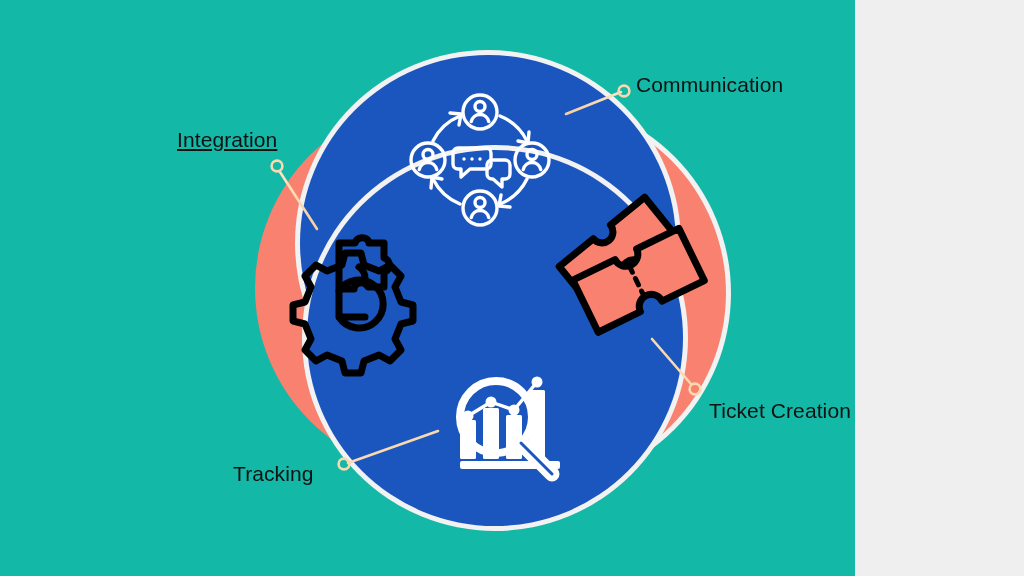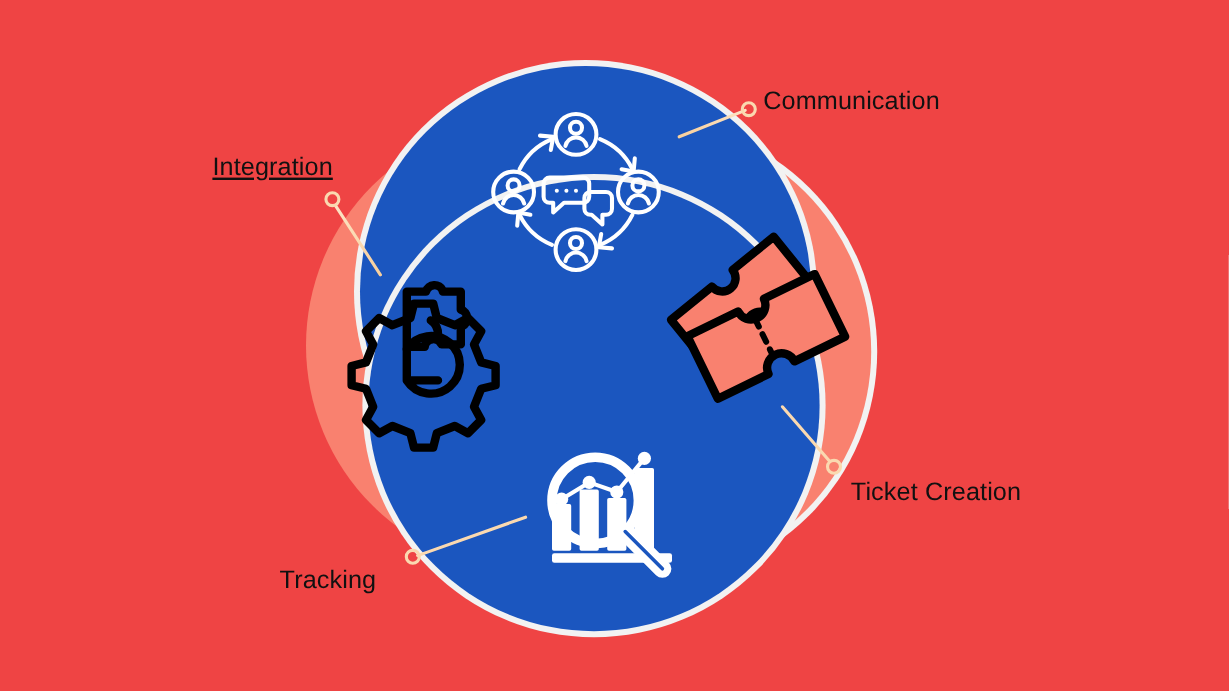--- a/index.html
+++ b/index.html
@@ -8,23 +8,23 @@
   }
   body {
     width: 1024px;
     height: 576px;
     background: #efefef;
     font-family: "Liberation Sans", sans-serif;
     overflow: hidden;
   }
   #stage {
     position: relative;
-    width: 1024px;
+    width: 855px;
     height: 576px;
-    background: #ef4444;
+    background: #14b8a6;
   }
   .diagram-svg {
     position: absolute;
     left: 0;
     top: 0;
     width: 1024px;
     height: 576px;
   }
   .label {
     position: absolute;
@@ -32,21 +32,21 @@
     font-family: "Liberation Sans", sans-serif;
     font-size: 21px;
     font-weight: 400;
     letter-spacing: 0.1px;
     white-space: nowrap;
     line-height: 1;
   }
   #label-communication { left: 636px; top: 74px; }
   #label-integration   { left: 177px; top: 129px; text-decoration: underline; }
   #label-ticket        { left: 709px; top: 400px; }
-  #label-tracking      { left: 233px; top: 473px; }
+  #label-tracking      { left: 233px; top: 463px; }
 </style>
 </head>
 <body>
 
 <div id="stage">
 
   <svg class="diagram-svg" viewBox="0 0 1024 576">
     <defs>
       <clipPath id="clip-left">
           <circle cx="443" cy="288" r="188"></circle>

